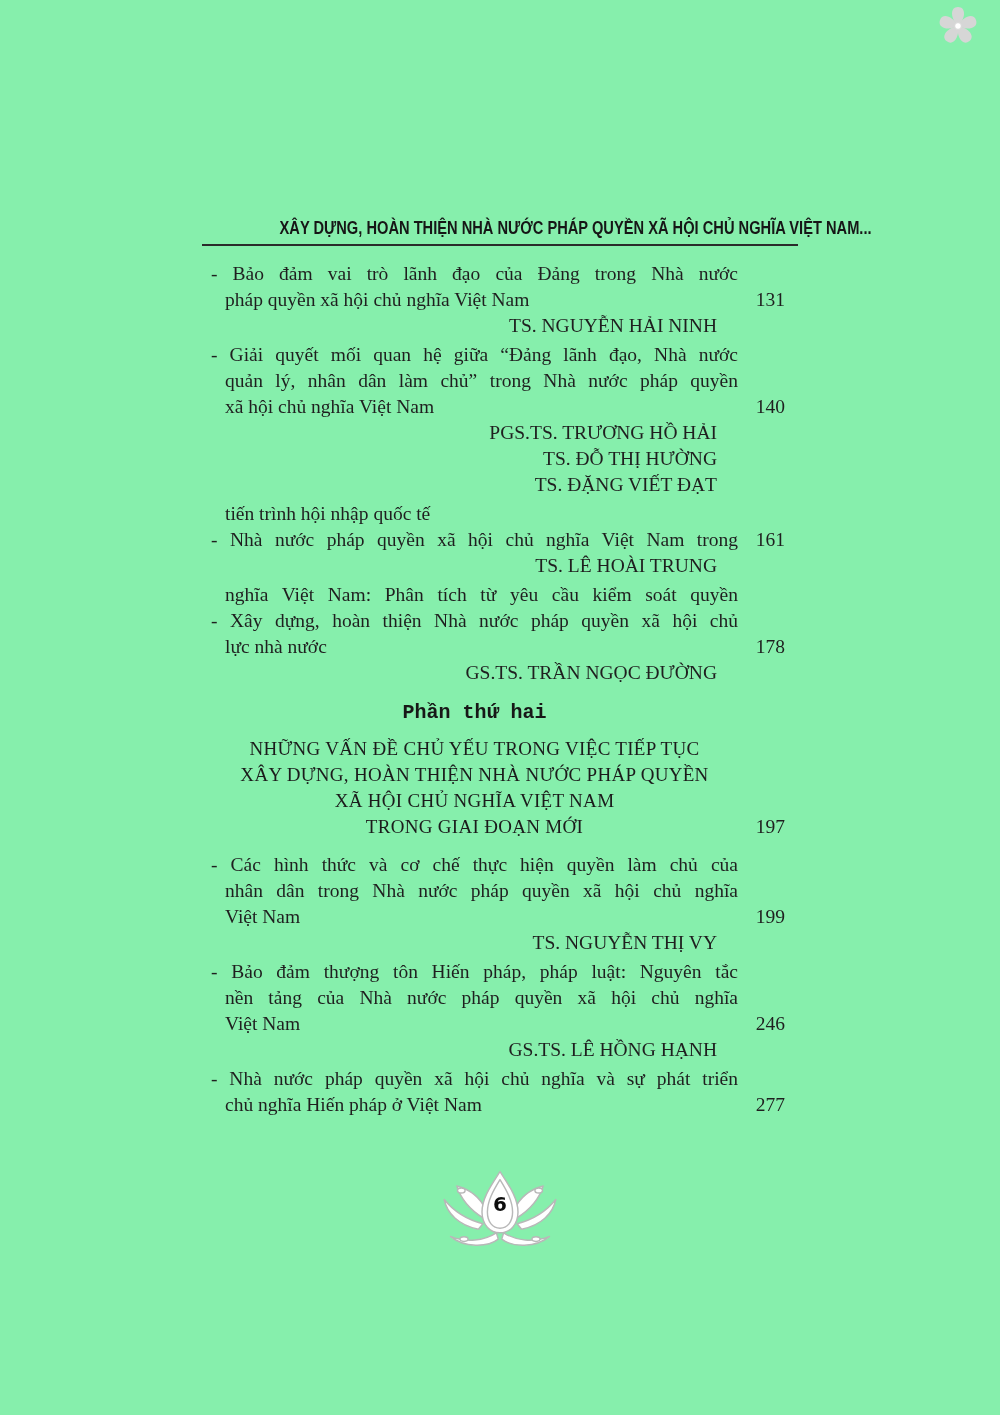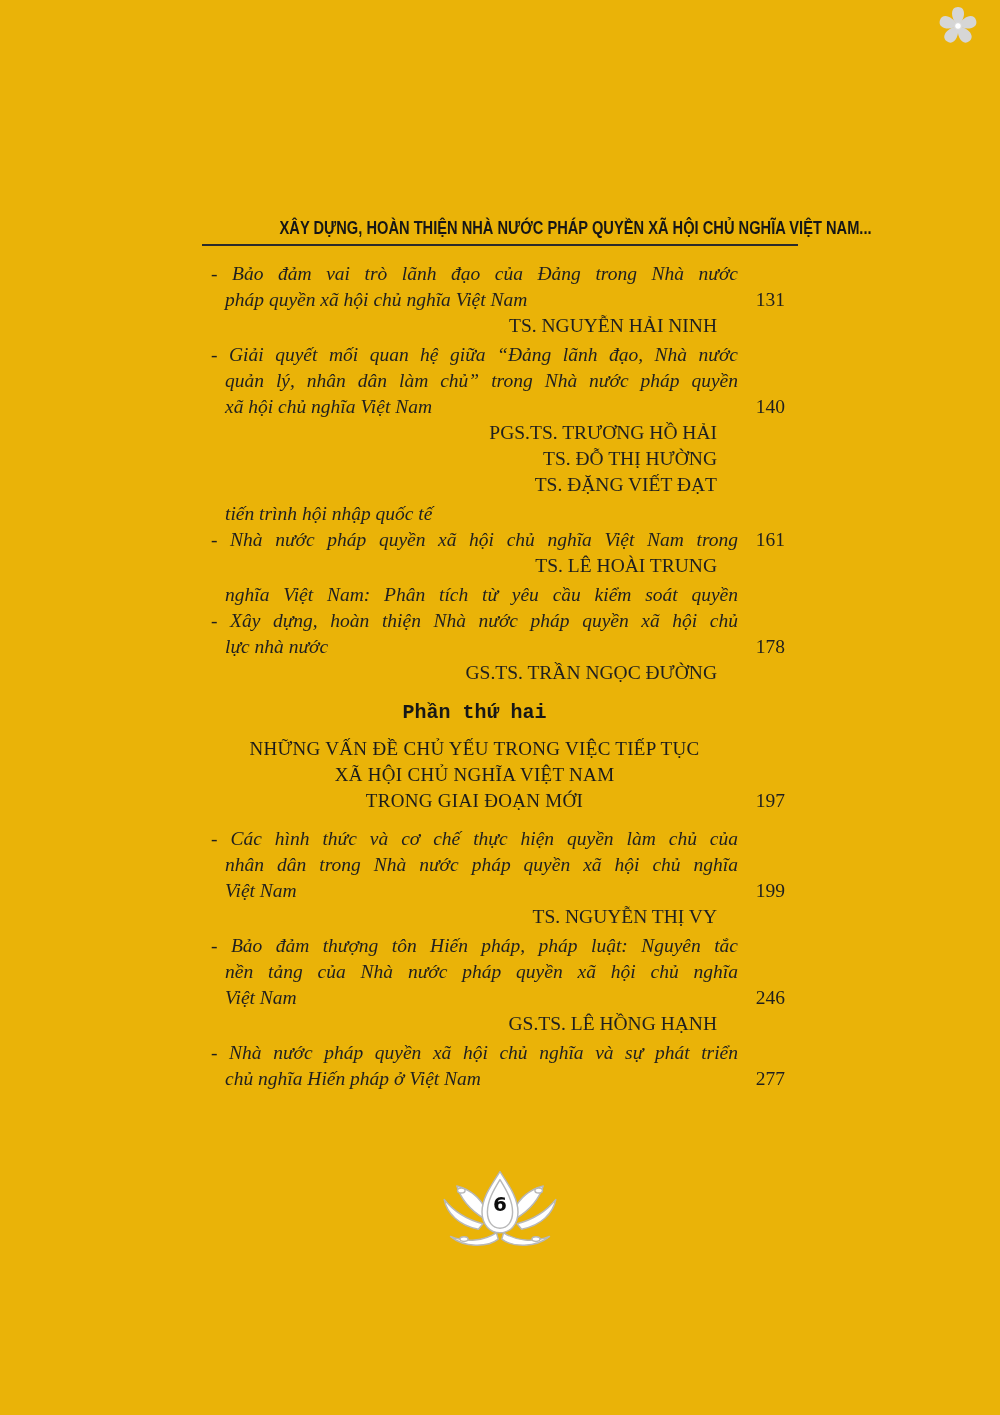--- a/index.html
+++ b/index.html
@@ -1,30 +1,30 @@
 <!DOCTYPE html>
 <html><head>
 <meta charset="utf-8">
 <style>
   html,body{margin:0;padding:0;}
   body{width:1000px;height:1415px;background:#ffffff;position:relative;overflow:hidden;
        font-family:"Liberation Serif", serif;color:#1f1f1f;}
-  .page{position:absolute;inset:0;background:#eab308;}
+  .page{position:absolute;inset:0;background:#86efac;}
 
   .corner-orn{position:absolute;left:936px;top:4px;width:44px;height:44px;}
 
   .running-head-wrap{position:absolute;top:217px;left:202px;width:596px;text-align:center;
        border-bottom:2.5px solid #2b2b2b;padding-bottom:5px;}
   .running-head{display:inline-block;font-family:"Liberation Sans", sans-serif;font-weight:700;
        font-size:18.5px;line-height:22px;white-space:nowrap;color:#161616;transform-origin:center;}
 
   .toc{position:absolute;top:261px;left:211px;width:580px;font-size:19.5px;line-height:26px;}
   .entry{position:relative;margin-bottom:3px;}
   .entry-text{position:relative;width:527px;}
-  .line{padding-left:14px;font-style:italic;}
+  .line{padding-left:14px;}
   .line.first{padding-left:0;}
   .line.just{text-align:justify;text-align-last:justify;}
   .pg{position:absolute;right:-47px;bottom:0;line-height:26px;color:#1f1f1f;}
   .author{text-align:right;padding-right:74px;line-height:26px;white-space:nowrap;}
 
   .section{position:relative;width:527px;margin:14px 0 12px 0;text-align:center;}
   .section-label{font-weight:700;font-size:20px;line-height:26px;margin-bottom:10px;color:#171717;font-family:Liberation Mono, monospace;}
   .title-line{font-size:19px;line-height:26px;white-space:nowrap;letter-spacing:0.3px;color:#1b1b1b;}
 
   .footer-orn{position:absolute;left:437px;top:1168px;width:126px;height:84px;}
@@ -86,20 +86,21 @@
           <div class="line just">nghĩa Việt Nam: Phân tích từ yêu cầu kiểm soát quyền</div>
           <div class="line first just">- Xây dựng, hoàn thiện Nhà nước pháp quyền xã hội chủ</div>
           <div class="line">lực nhà nước</div>
           <span class="pg">178</span>
         </div>
         <div class="author">GS.TS. TRẦN NGỌC ĐƯỜNG</div>
       </article>
       <section class="section">
         <div class="section-label">Phần thứ hai</div>
         <div class="title-line">NHỮNG VẤN ĐỀ CHỦ YẾU TRONG VIỆC TIẾP TỤC</div>
+        <div class="title-line">XÂY DỰNG, HOÀN THIỆN NHÀ NƯỚC PHÁP QUYỀN</div>
         <div class="title-line">XÃ HỘI CHỦ NGHĨA VIỆT NAM</div>
         <div class="title-line">TRONG GIAI ĐOẠN MỚI</div>
         <span class="pg">197</span>
       </section>
       <article class="entry">
         <div class="entry-text">
           <div class="line first just">- Các hình thức và cơ chế thực hiện quyền làm chủ của</div>
           <div class="line just">nhân dân trong Nhà nước pháp quyền xã hội chủ nghĩa</div>
           <div class="line">Việt Nam</div>
           <span class="pg">199</span>

